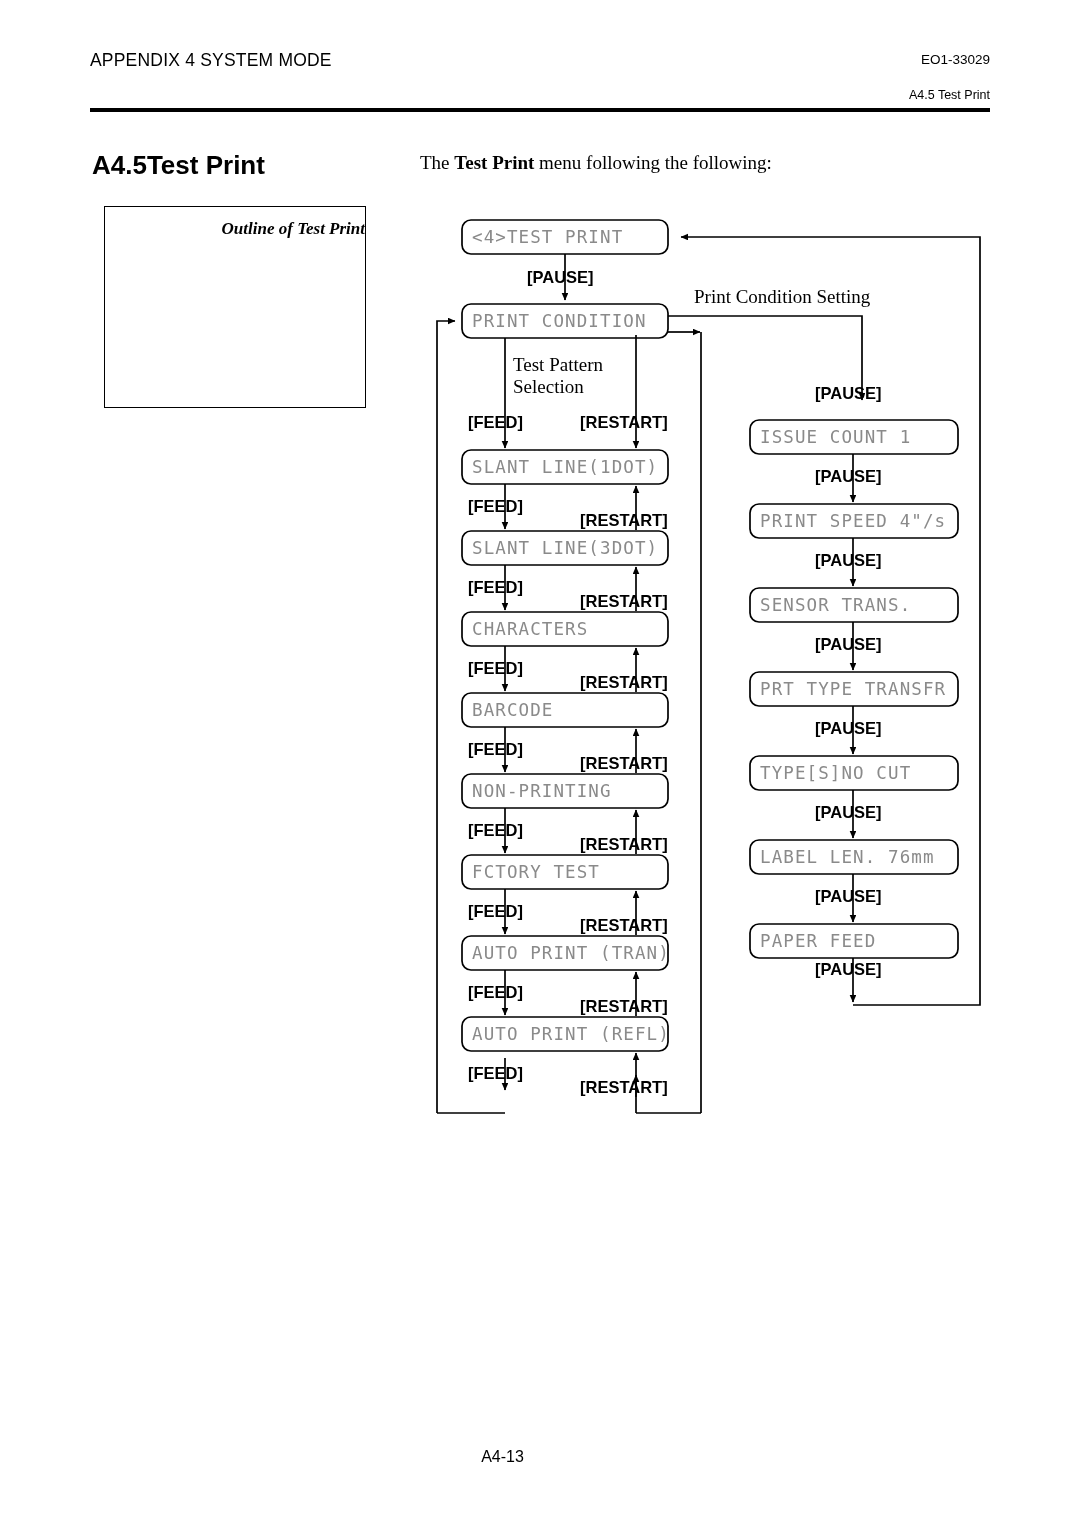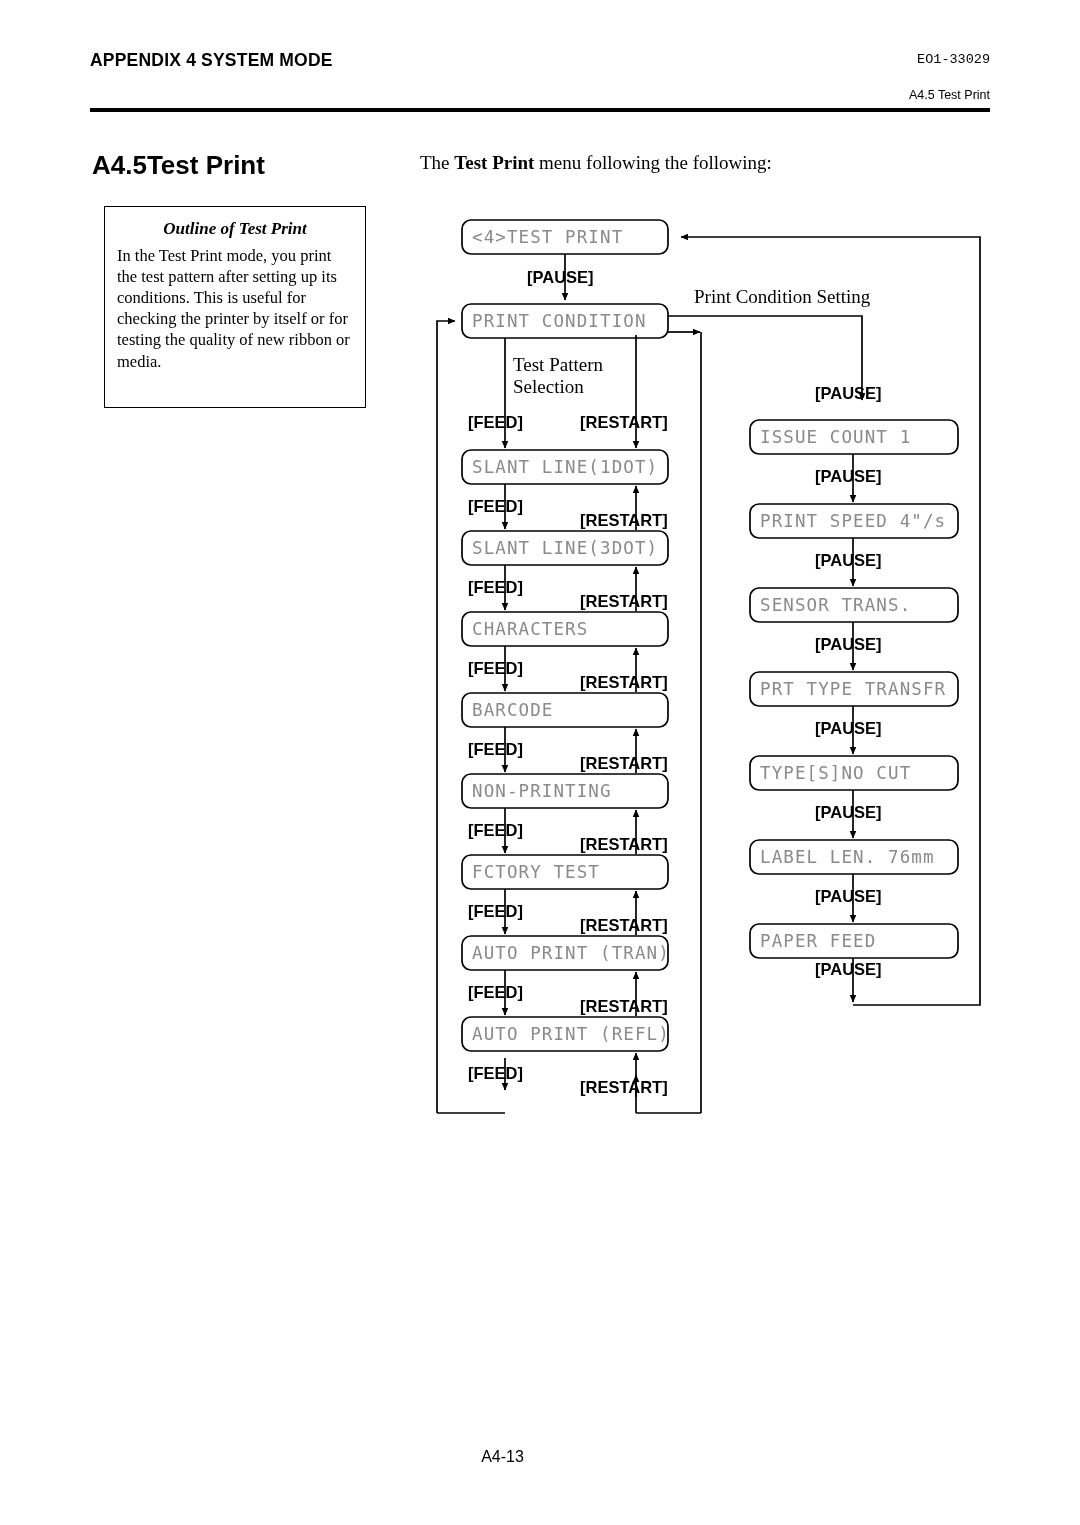--- a/index.html
+++ b/index.html
@@ -2,36 +2,36 @@
 <html><head>
 <meta charset="utf-8">
 <style>
   html,body{margin:0;padding:0;background:#fff;}
   body{width:1080px;height:1525px;position:relative;
        font-family:"Liberation Serif",serif;color:#000;}
 
   
   #header{position:absolute;left:90px;top:44px;width:900px;height:70px;}
   #hdr-left{position:absolute;left:0;top:6px;font-family:"Liberation Sans",sans-serif;
-            font-weight:bold;font-size:17.5px;letter-spacing:.2px;}
-  #hdr-doc{position:absolute;right:0;top:8px;font-family:Liberation Mono, monospace;
+            font-weight:normal;font-size:17.5px;letter-spacing:.2px;}
+  #hdr-doc{position:absolute;right:0;top:8px;font-family:Liberation Sans, sans-serif;
            font-size:13.5px;text-align:right;}
   #hdr-sub{position:absolute;right:0;top:44px;font-family:"Liberation Sans",sans-serif;
            font-size:12.5px;text-align:right;}
   #hdr-rule{position:absolute;left:90px;top:108px;width:900px;height:4px;background:#000;}
 
   
   #sect-title{position:absolute;left:92px;top:150px;
               font-family:"Liberation Sans",sans-serif;font-weight:bold;font-size:26px;}
   #sect-title .num{}
 
   
   #outline{position:absolute;left:104px;top:206px;width:262px;height:202px;
            border:1.6px solid #000;background:#fff;box-sizing:border-box;}
-  #outline-title{text-align:center;font-weight:bold;font-style:italic;
+  #outline-title{text-align:right;font-weight:bold;font-style:italic;
                  font-size:17px;margin:12px 0 6px 0;}
   #outline-body{font-size:16.5px;line-height:1.28;padding:0 10px 0 12px;}
 
   
   #intro{position:absolute;left:420px;top:152px;font-size:19px;}
   #intro b{font-weight:bold;}
 
   
   #chart{position:absolute;left:0;top:0;width:1080px;height:1525px;}
 
@@ -55,21 +55,20 @@
   <div id="hdr-sub">A4.5 Test Print</div>
 </div>
 <div id="hdr-rule"></div>
 
 <div id="sect-title">
   <span class="num">A4.5</span><span>Test Print</span>
 </div>
 
 <div id="outline">
   <div id="outline-title">Outline of Test Print</div>
-  <div id="outline-body">In the Test Print mode, you print the test pattern after setting up its conditions. This is useful for checking the printer by itself or for testing the quality of new ribbon or media.</div>
 </div>
 
 <div id="intro"><span>The </span><b>Test Print</b><span> menu following the following:</span></div>
 
 <svg id="chart" viewBox="0 0 1080 1525" xmlns="http://www.w3.org/2000/svg">
   <defs>
     <marker id="ah" markerWidth="9" markerHeight="9" refX="7.2" refY="3.4" orient="auto" markerUnits="userSpaceOnUse">
       <path d="M0,0 L7.6,3.4 L0,6.8 z" fill="#000"></path>
     </marker>
   </defs>

